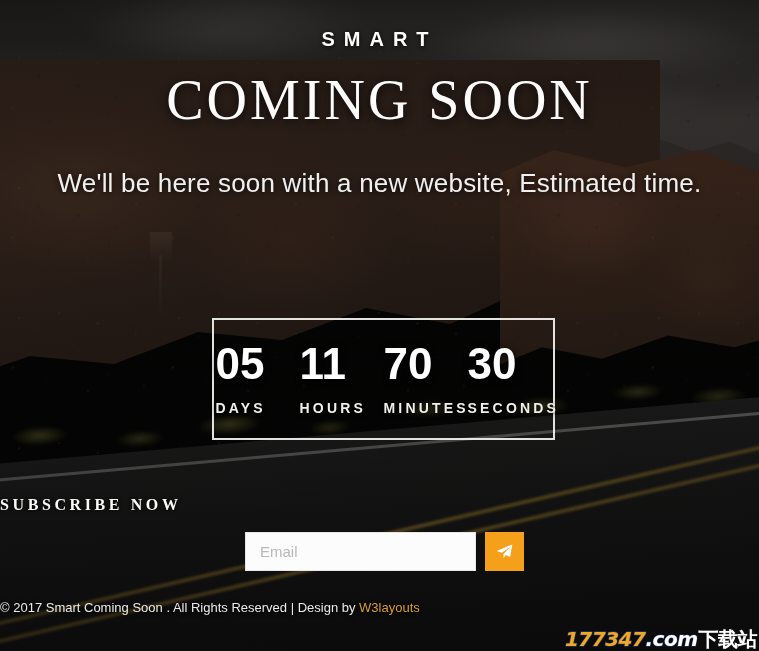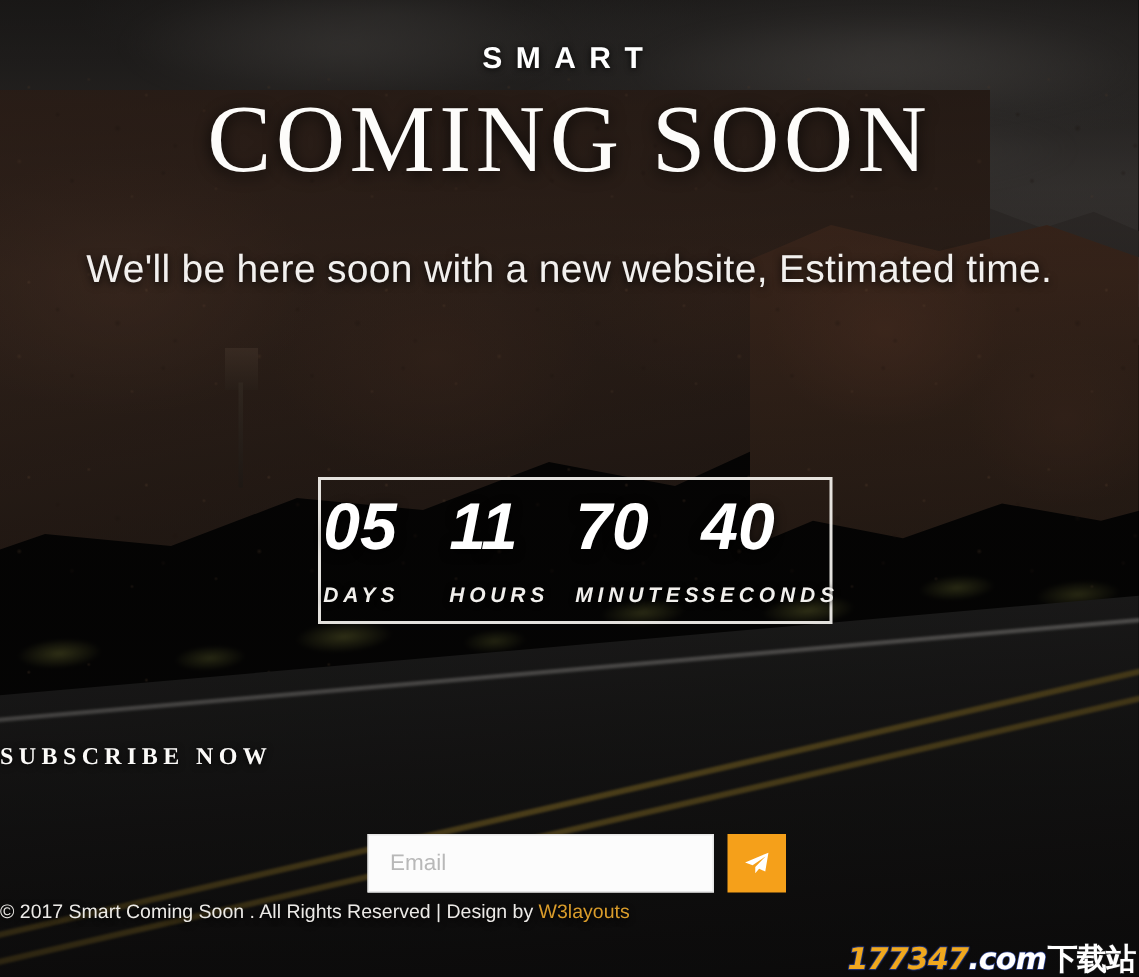--- a/index.html
+++ b/index.html
@@ -139,42 +139,42 @@
     border-radius:17px;
   }
 
   .brand {
     margin-top:28px;
     font-size:20px; font-weight:bold; letter-spacing:9px;
     color:#fff; text-shadow:0 1px 4px rgba(0,0,0,.85);
   }
 
   .headline {
-    margin-top:8px;
+    margin-top:20px;
     font-family:"Liberation Serif", serif;
-    font-size:64px; line-height:1.05; font-weight:400;
+    font-size:56px; line-height:1.05; font-weight:400;
     letter-spacing:3px; color:#fdfcfa;
     text-shadow:0 2px 10px rgba(0,0,0,.8);
     white-space:nowrap;
   }
 
   .tagline {
     margin-top:38px;
     font-size:26px; font-weight:400; color:#f2f0ee;
     letter-spacing:.2px;
     text-shadow:0 1px 6px rgba(0,0,0,.85);
     white-space:nowrap;
   }
 
   
   .countdown-box {
     position:absolute; left:212px; top:318px;
-    width:343px; height:98px;
+    width:343px; height:122px;
     border:2px solid rgba(246,244,240,.92);
-    display:flex; align-items:center; justify-content:center;font-style:italic;
+    display:flex; align-items:center; justify-content:center;
   }
   .cd-row { display:flex; align-items:flex-end; }
   .cd-unit { width:84px; }
   .cd-num {
     font-size:44px; font-weight:bold; color:#fff; line-height:1;
     letter-spacing:0px; text-shadow:0 2px 7px rgba(0,0,0,.8);
   }
   .cd-label {
     margin-top:14px;
     font-size:14px; font-weight:bold; letter-spacing:3.2px; color:#f1efec;
@@ -182,21 +182,21 @@
   }
 
   
   .subscribe-title {
     position:absolute; left:0; right:0; top:496px;
     font-family:"Liberation Serif", serif;
     font-size:16px; font-weight:bold; letter-spacing:3.6px; color:#fbfaf8;
     text-shadow:0 1px 5px rgba(0,0,0,.9);
   }
   .sub-form {
-    position:absolute; left:245px; top:556px;
+    position:absolute; left:245px; top:532px;
     display:flex; align-items:stretch; gap:9px;
   }
   .email-input {
     width:231px; height:39px;
     background:#fcfcfc; border:1px solid #e6e6e6;
     padding:0 14px; font-size:15px; color:#444;
     font-family:"Liberation Sans", sans-serif;
     outline:none;
   }
   .email-input::placeholder { color:#b8b8b8; }
@@ -279,21 +279,21 @@
       </div>
       <div class="cd-unit">
         <div class="cd-num">11</div>
         <div class="cd-label">HOURS</div>
       </div>
       <div class="cd-unit">
         <div class="cd-num">70</div>
         <div class="cd-label">MINUTES</div>
       </div>
       <div class="cd-unit">
-        <div class="cd-num">40</div>
+        <div class="cd-num">30</div>
         <div class="cd-label">SECONDS</div>
       </div>
     </div>
   </div>
 
   <div class="subscribe-title">SUBSCRIBE NOW</div>
   <form class="sub-form">
     <input class="email-input" type="text" placeholder="Email" style="">
     <button class="send-btn" type="submit">
       <span>

